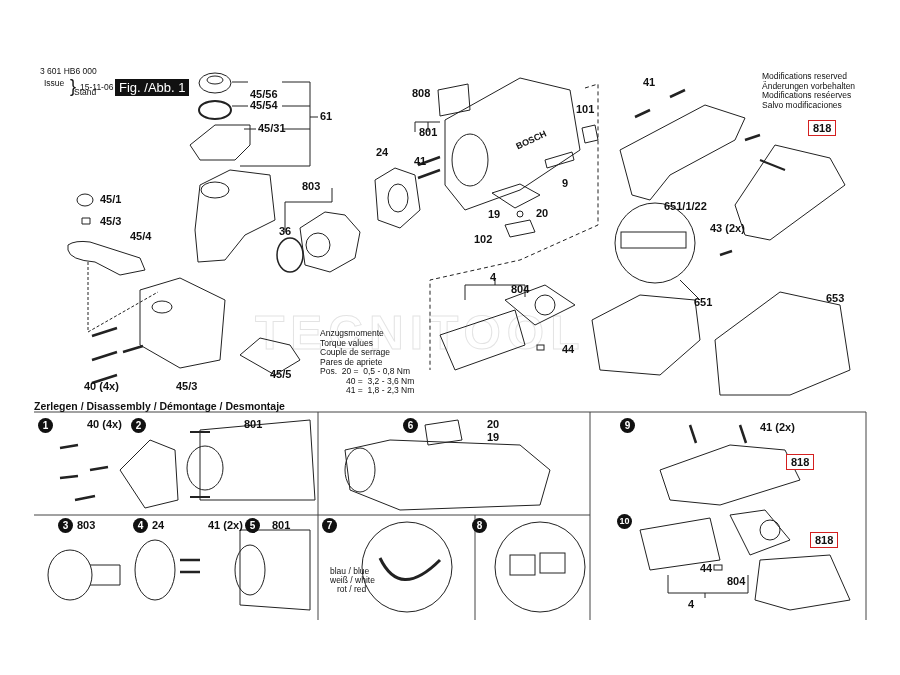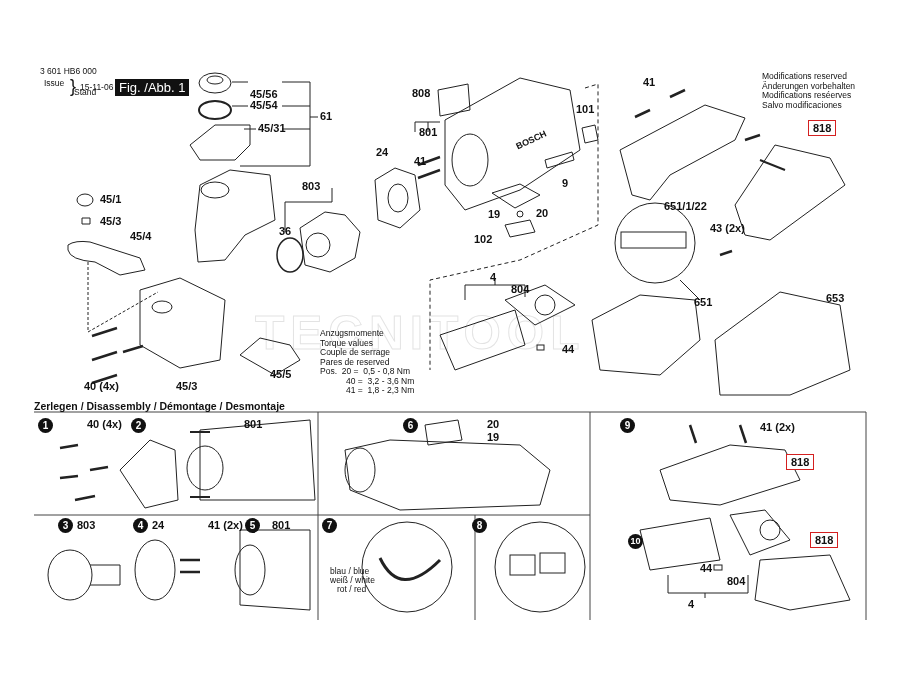--- a/index.html
+++ b/index.html
@@ -31,21 +31,21 @@
   <div>Modifications reserved</div>
   <div>Änderungen vorbehalten</div>
   <div>Modifications reséerves</div>
   <div>Salvo modificaciones</div>
 </div>
 
 <div class="torque">
   <div>Anzugsmomente</div>
   <div>Torque values</div>
   <div>Couple de serrage</div>
-  <div>Pares de reserved</div>
+  <div>Pares de apriete</div>
   <div><span>Pos.</span>&nbsp;&nbsp;<span>20</span> =&nbsp;&nbsp;<span>0,5 - 0,8 Nm</span></div>
   <div style="padding-left:26px;"><span>40</span> =&nbsp;&nbsp;<span>3,2 - 3,6 Nm</span></div>
   <div style="padding-left:26px;"><span>41</span> =&nbsp;&nbsp;<span>1,8 - 2,3 Nm</span></div>
 </div>
 
 <svg width="900" height="675">
   <g fill="none" stroke="#222" stroke-width="1">
 
     <path d="M282 82 H310 V166 H240 M282 106 H310 M282 129 H310 M310 117 H318"></path>
 
@@ -223,17 +223,17 @@
 <div class="sm" style="left:330px;top:566px;">blau / blue</div>
 <div class="sm" style="left:330px;top:575px;">weiß / white</div>
 <div class="sm" style="left:337px;top:584px;">rot / red</div>
 
 <div class="step" style="left:472px;top:518px;">8</div>
 
 <div class="step" style="left:620px;top:418px;">9</div>
 <div class="lbl" style="left:760px;top:421px;">41 (2x)</div>
 <div class="redbox" style="left:786px;top:454px;">818</div>
 
-<div class="step" style="left:617px;top:534px;font-size:9px;margin-left:11px;">10</div>
+<div class="step" style="left:617px;top:514px;font-size:9px;">10</div>
 <div class="redbox" style="left:810px;top:532px;">818</div>
 <div class="lbl" style="left:700px;top:562px;">44</div>
 <div class="lbl" style="left:727px;top:575px;">804</div>
 <div class="lbl" style="left:688px;top:598px;">4</div>
 
 </body></html>

